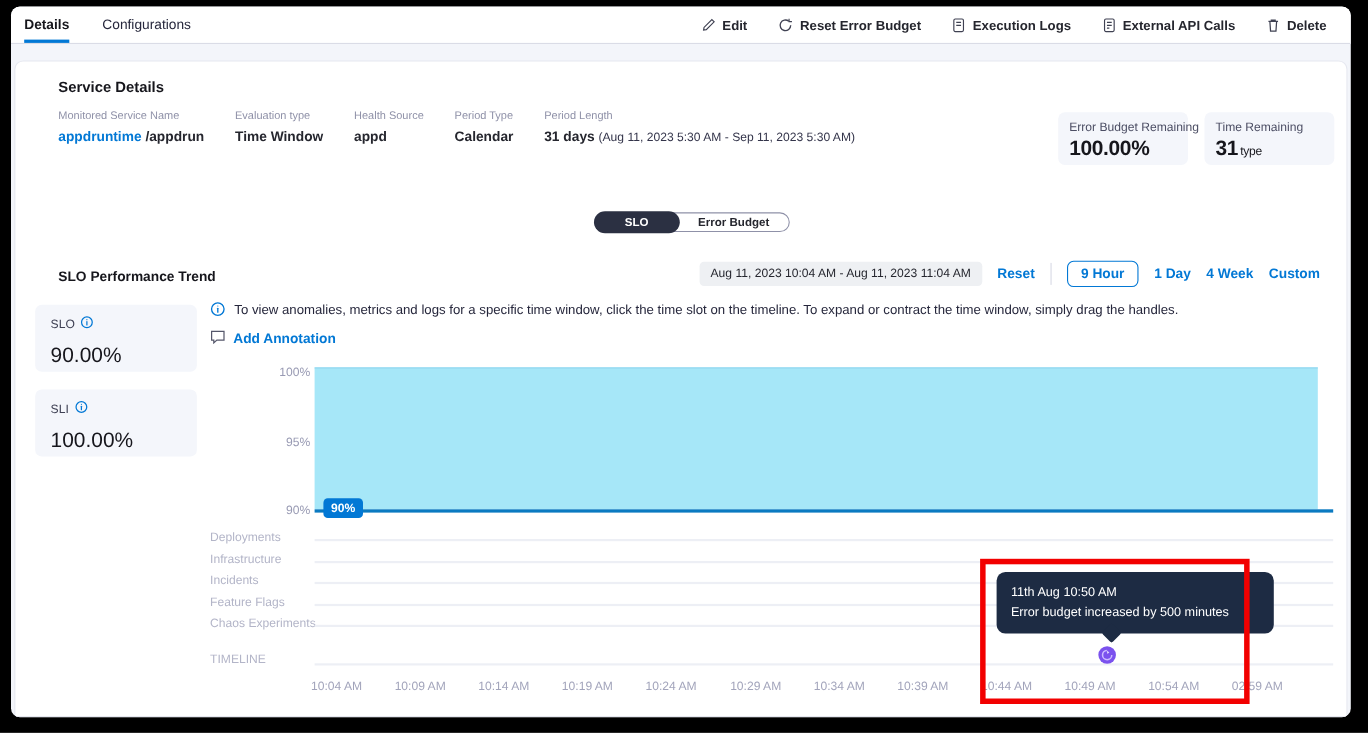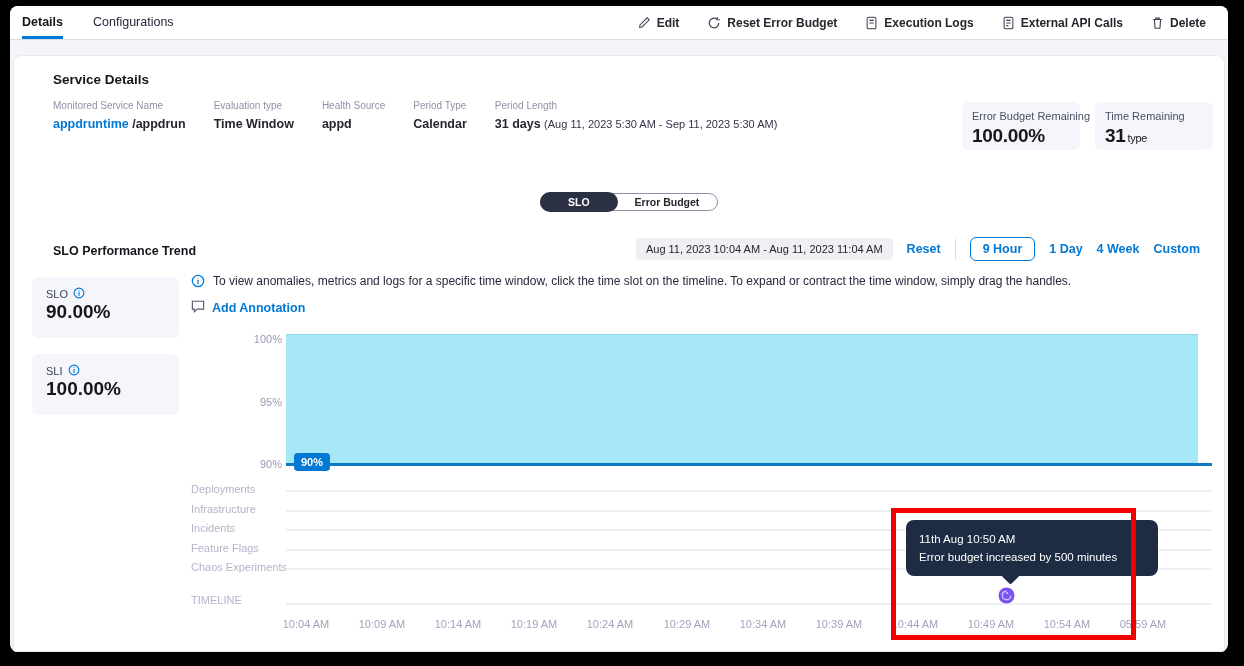--- a/index.html
+++ b/index.html
@@ -51,21 +51,21 @@
                font-weight:bold; font-size:12.5px; background:#fff; cursor:pointer; }
 
   .info-row { position:absolute; left:177px; top:218px; display:flex; align-items:flex-start; gap:8px;
               font-size:12px; color:#26273c; }
   .annot-row { position:absolute; left:177px; top:244px; display:flex; align-items:center; gap:7px;
                color:#0278d5; font-weight:bold; font-size:12.5px; cursor:pointer; }
 
   .metric-card { position:absolute; left:18px; width:147px; height:61px; background:#f4f6fb;
                  border-radius:6px; padding:10px 14px; }
   .metric-lbl { font-size:11px; color:#3f4154; display:flex; align-items:center; gap:5px; }
-  .metric-val { font-size:19px; font-weight:bold; color:#16161c; margin-top:0; }
+  .metric-val { font-size:19px; font-weight:normal; color:#16161c; margin-top:11px; }
 
   
   .ytick { position:absolute; width:56px; text-align:right; font-size:11px; color:#989ab3; left:212px; }
   .area-fill { position:absolute; left:272px; top:278px; width:912px; height:129px; background:#a6e7f8; border-top:1px solid #8fd6ee; }
   .slo-line { position:absolute; left:272px; top:407px; width:926px; height:3px; background:#0b7ac1; }
   .target-badge { position:absolute; left:280px; top:397px; background:#0278d5; color:#fff;
                   font-size:11px; font-weight:bold; padding:3px 7px; border-radius:4px; }
   .track-lbl { position:absolute; left:177px; font-size:11px; color:#b3b5c8; white-space:nowrap; }
   .track-line { position:absolute; left:272px; width:926px; height:2px; background:#edeff5; }
   .xlab { position:absolute; width:64px; text-align:center; font-size:11px; color:#a2a4bb; top:562px; }
@@ -256,21 +256,21 @@
     <div class="xlab" style="left:336px;">10:09 AM</div>
     <div class="xlab" style="left:412px;">10:14 AM</div>
     <div class="xlab" style="left:488px;">10:19 AM</div>
     <div class="xlab" style="left:564px;">10:24 AM</div>
     <div class="xlab" style="left:641px;">10:29 AM</div>
     <div class="xlab" style="left:717px;">10:34 AM</div>
     <div class="xlab" style="left:793px;">10:39 AM</div>
     <div class="xlab" style="left:869px;">10:44 AM</div>
     <div class="xlab" style="left:945px;">10:49 AM</div>
     <div class="xlab" style="left:1021px;">10:54 AM</div>
-    <div class="xlab" style="left:1097px;">05:59 AM</div>
+    <div class="xlab" style="left:1097px;">02:59 AM</div>
 
     <div class="chart-tooltip">
       <div>11th Aug 10:50 AM</div>
       <div>Error budget increased by 500 minutes</div>
       <div class="caret"></div>
     </div>
 
     <div class="marker">
       <svg width="17" height="17" viewBox="0 0 17 17">
           <circle cx="8.5" cy="8.5" r="8" fill="#7b52ee"></circle>

